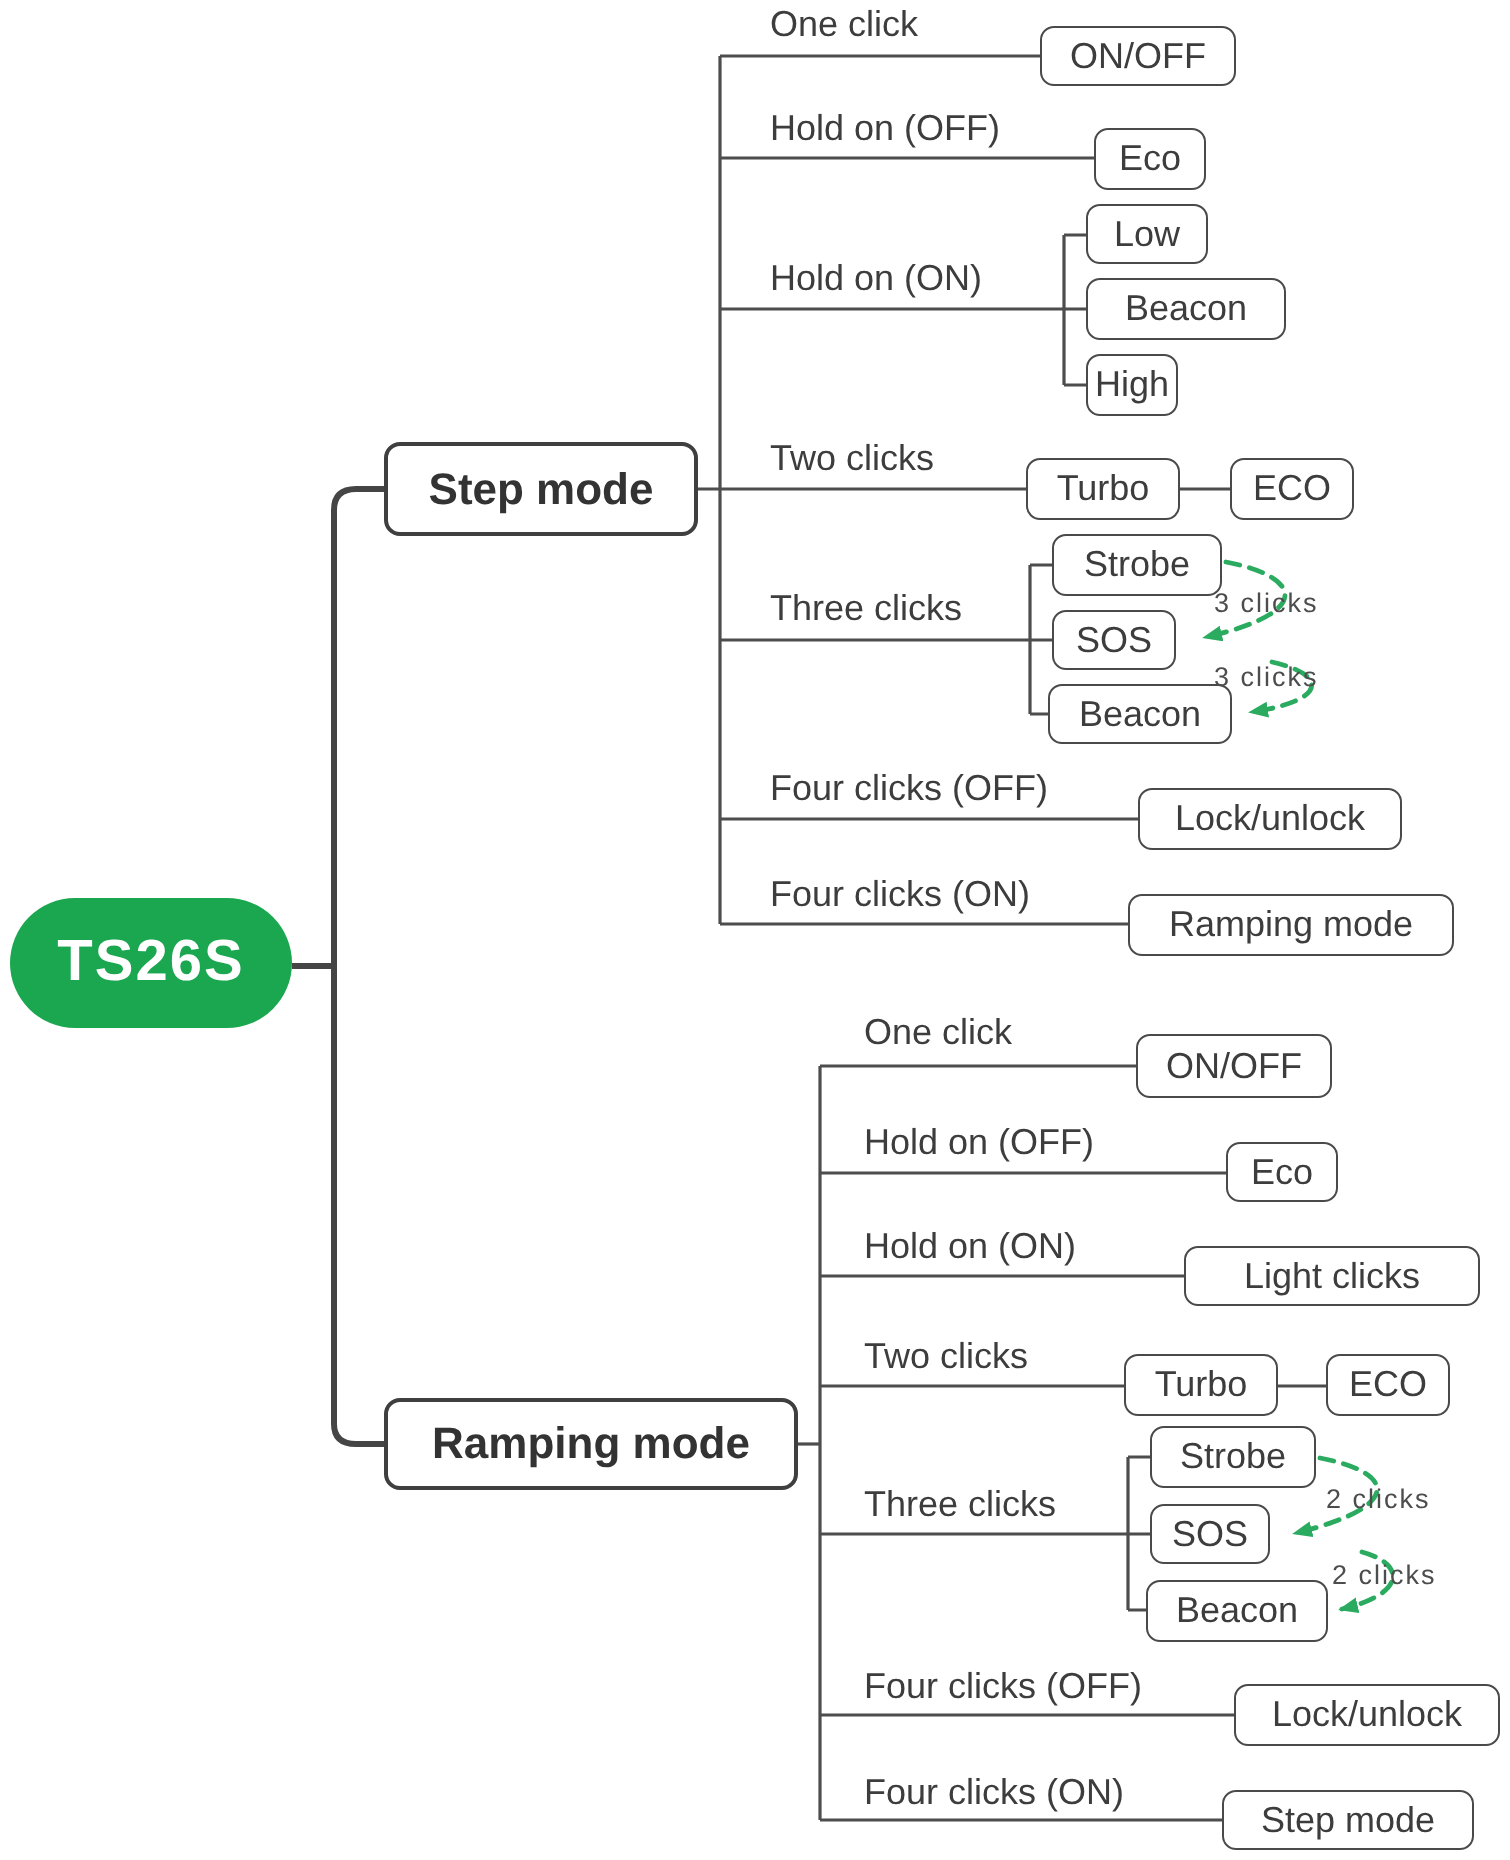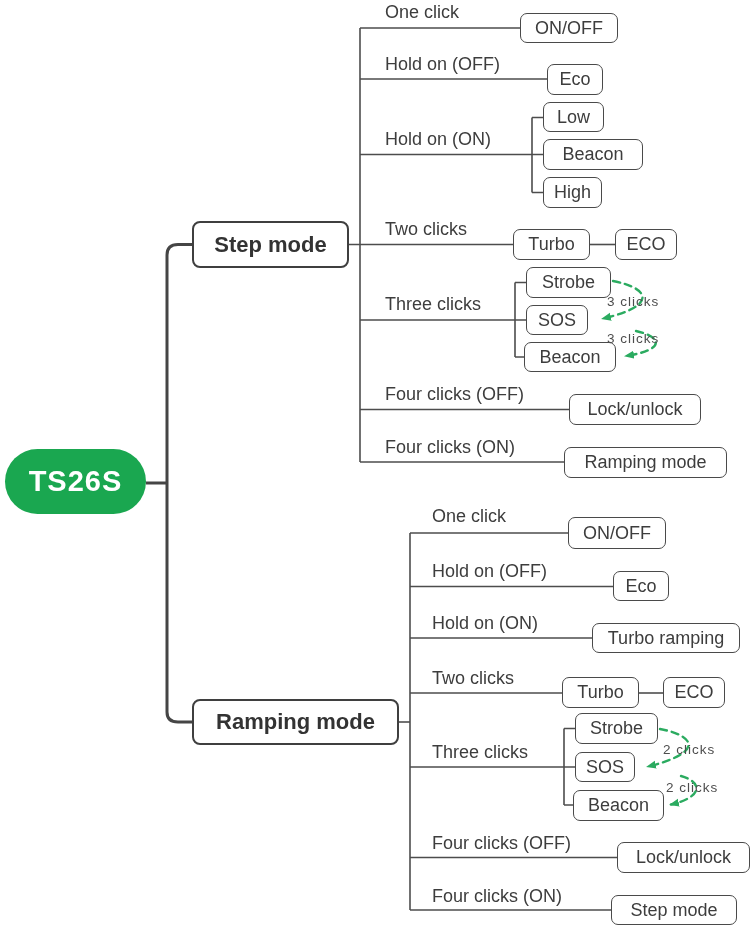--- a/index.html
+++ b/index.html
@@ -74,21 +74,21 @@
   <div class="lbl" style="left:385px;top:129px;">Hold on (ON)</div>
   <div class="lbl" style="left:385px;top:219px;">Two clicks</div>
   <div class="lbl" style="left:385px;top:294px;">Three clicks</div>
   <div class="lbl" style="left:385px;top:384px;">Four clicks (OFF)</div>
   <div class="lbl" style="left:385px;top:437px;">Four clicks (ON)</div>
 
   <div class="box" style="left:520px;top:13px;width:98px;height:30px;">ON/OFF</div>
   <div class="box" style="left:547px;top:64px;width:56px;height:31px;">Eco</div>
   <div class="box" style="left:543px;top:102px;width:61px;height:30px;">Low</div>
   <div class="box" style="left:543px;top:139px;width:100px;height:31px;">Beacon</div>
-  <div class="box" style="left:543px;top:177px;width:59px;height:31px;">High</div>
+  <div class="box" style="left:543px;top:177px;width:46px;height:31px;">High</div>
   <div class="box" style="left:513px;top:229px;width:77px;height:31px;">Turbo</div>
   <div class="box" style="left:615px;top:229px;width:62px;height:31px;">ECO</div>
   <div class="box" style="left:526px;top:267px;width:85px;height:31px;">Strobe</div>
   <div class="box" style="left:526px;top:305px;width:62px;height:30px;">SOS</div>
   <div class="box" style="left:524px;top:342px;width:92px;height:30px;">Beacon</div>
   <div class="box" style="left:569px;top:394px;width:132px;height:31px;">Lock/unlock</div>
   <div class="box" style="left:564px;top:447px;width:163px;height:31px;">Ramping mode</div>
 
   <div class="ann" style="left:607px;top:294px;">3 clicks</div>
   <div class="ann" style="left:607px;top:331px;">3 clicks</div>
@@ -96,21 +96,21 @@
   <div class="lbl" style="left:432px;top:506px;">One click</div>
   <div class="lbl" style="left:432px;top:561px;">Hold on (OFF)</div>
   <div class="lbl" style="left:432px;top:613px;">Hold on (ON)</div>
   <div class="lbl" style="left:432px;top:668px;">Two clicks</div>
   <div class="lbl" style="left:432px;top:742px;">Three clicks</div>
   <div class="lbl" style="left:432px;top:833px;">Four clicks (OFF)</div>
   <div class="lbl" style="left:432px;top:886px;">Four clicks (ON)</div>
 
   <div class="box" style="left:568px;top:517px;width:98px;height:32px;">ON/OFF</div>
   <div class="box" style="left:613px;top:571px;width:56px;height:30px;">Eco</div>
-  <div class="box" style="left:592px;top:623px;width:148px;height:30px;">Turbo ramping</div>
+  <div class="box" style="left:592px;top:623px;width:148px;height:30px;">Light clicks</div>
   <div class="box" style="left:562px;top:677px;width:77px;height:31px;">Turbo</div>
   <div class="box" style="left:663px;top:677px;width:62px;height:31px;">ECO</div>
   <div class="box" style="left:575px;top:713px;width:83px;height:31px;">Strobe</div>
   <div class="box" style="left:575px;top:752px;width:60px;height:30px;">SOS</div>
   <div class="box" style="left:573px;top:790px;width:91px;height:31px;">Beacon</div>
   <div class="box" style="left:617px;top:842px;width:133px;height:31px;">Lock/unlock</div>
   <div class="box" style="left:611px;top:895px;width:126px;height:30px;">Step mode</div>
 
   <div class="ann" style="left:663px;top:742px;">2 clicks</div>
   <div class="ann" style="left:666px;top:780px;">2 clicks</div>

